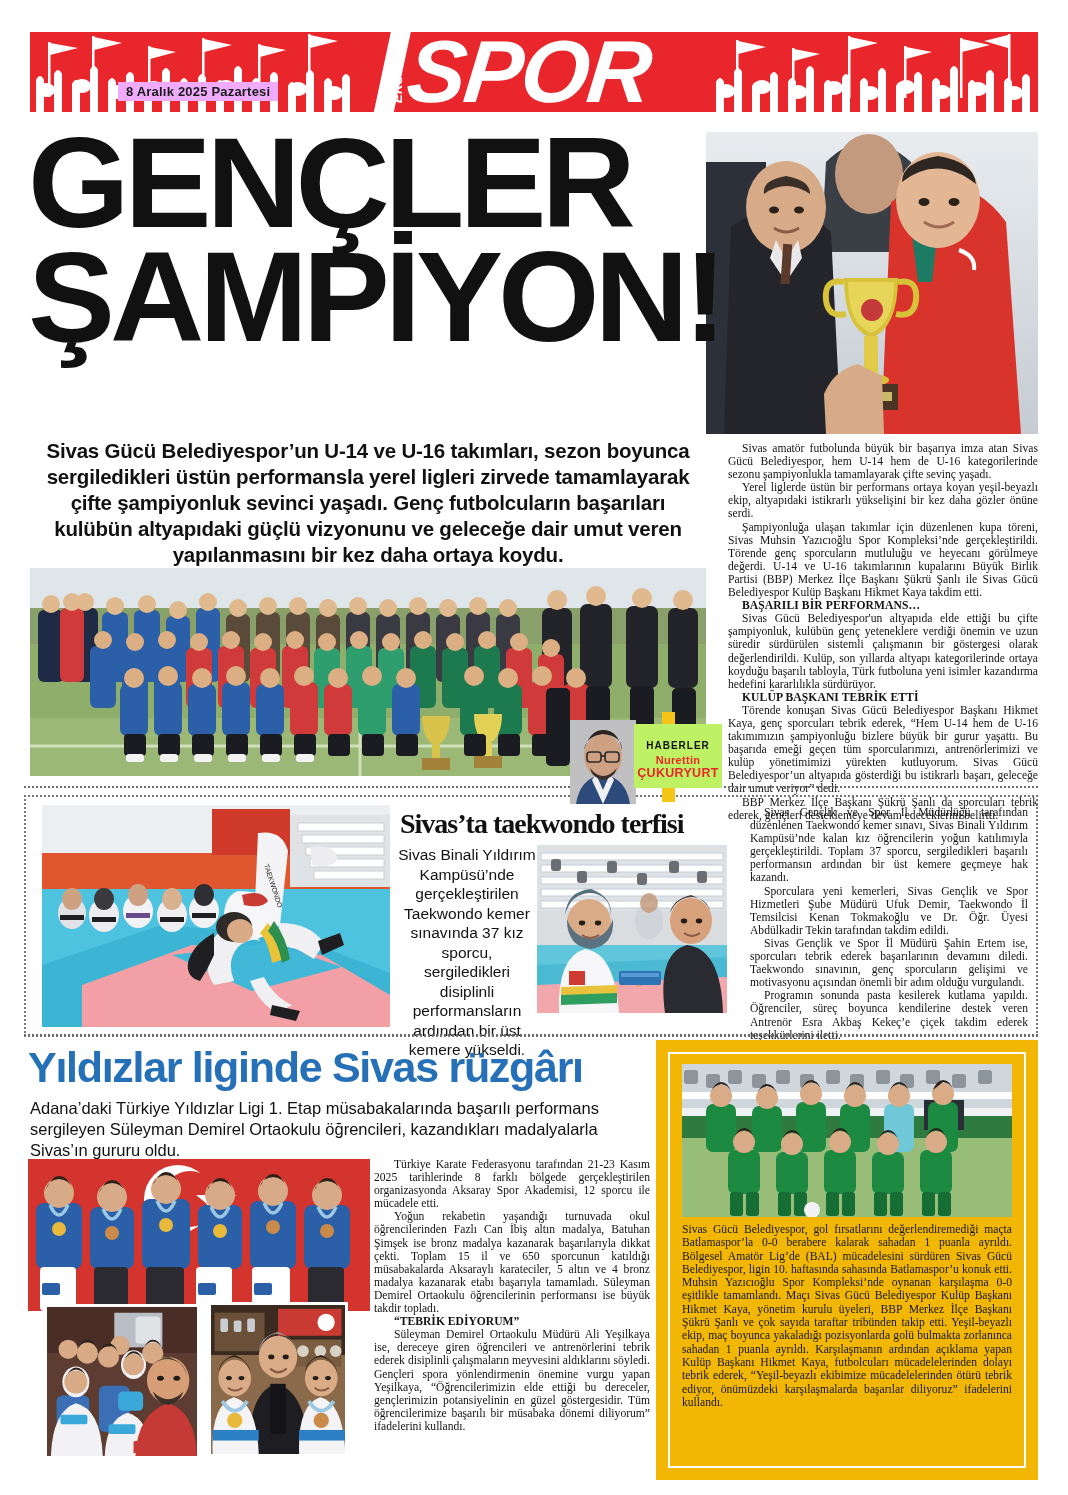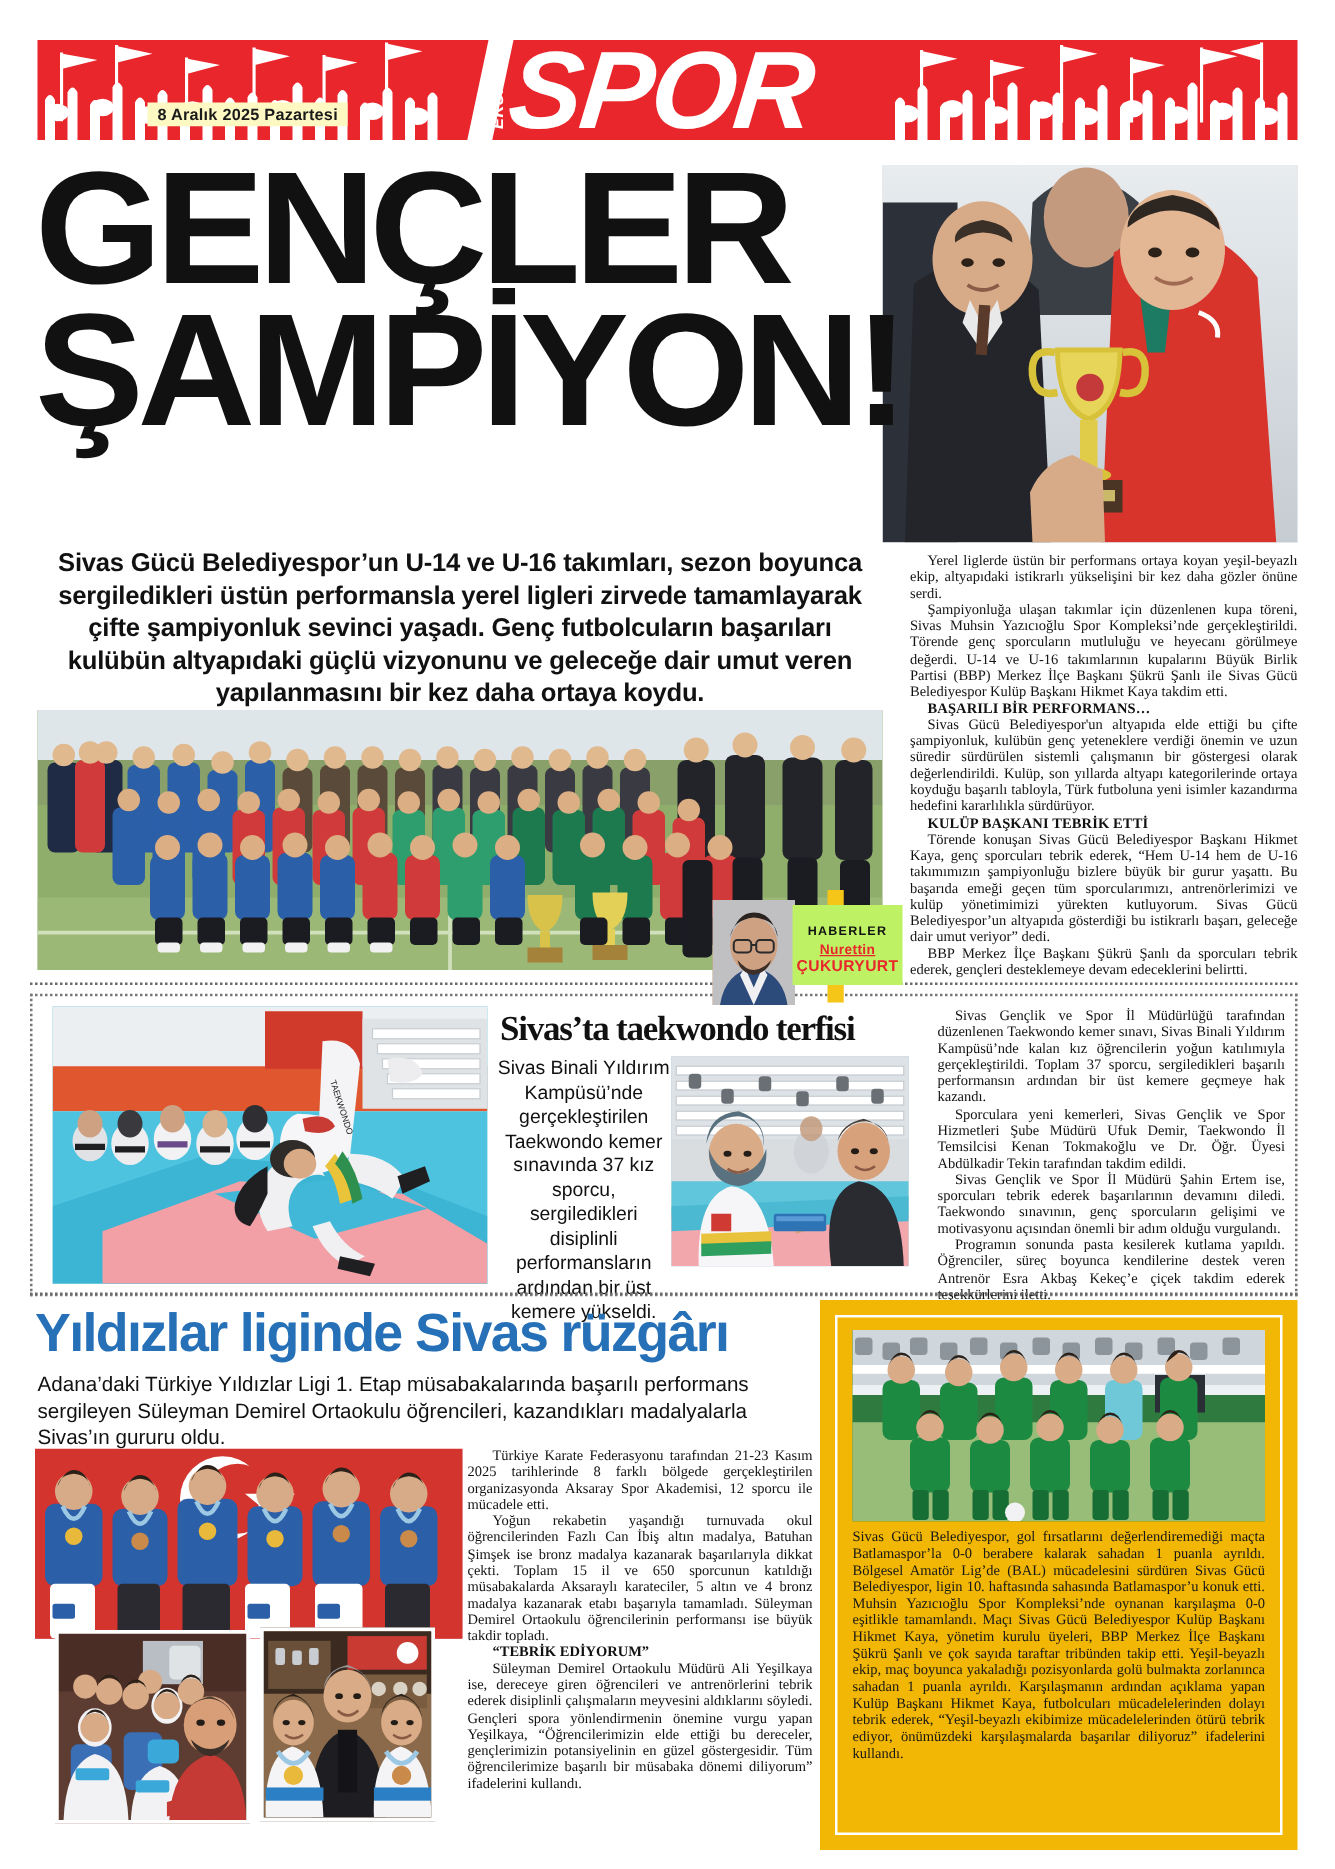--- a/index.html
+++ b/index.html
@@ -58,21 +58,21 @@
     font-style: italic;
     font-size: 88px;
     color: #ffffff;
     letter-spacing: -2px;
     line-height: 88px;
     transform: skewX(-6deg);
   }
   .mast-date {
     position: absolute;
     left: 88px; top: 50px;
-    background: #fef9c3;
+    background: #f0abfc;
     color: #1a1a1a;
     font-family: "Liberation Sans", sans-serif;
     font-weight: bold;
     font-size: 13px;
     padding: 2px 8px 2px 8px;
     white-space: nowrap;
     letter-spacing: 0.2px;
   }
 
   
@@ -160,21 +160,20 @@
     color: #111111;
     letter-spacing: 1px;
   }
   .byline-tag .bl-first {
     font-family: "Liberation Sans", sans-serif;
     font-weight: bold;
     font-size: 11px;
     color: #e8262b;
     margin-top: 3px;
     letter-spacing: 0.3px;
-    text-decoration: underline;
   }
   .byline-tag .bl-last {
     font-family: "Liberation Sans", sans-serif;
     font-weight: bold;
     font-size: 12.5px;
     color: #e8262b;
     letter-spacing: 0.3px;
   }
   .byline-bar {
     position: absolute;
@@ -725,20 +724,21 @@
   </div>
   <div class="byline-tag">
     <div class="bl-haberler">HABERLER</div>
     <div class="bl-first">Nurettin</div>
     <div class="bl-last">ÇUKURYURT</div>
   </div>
   <div class="byline-bar bot"></div>
 </div>
 
 <div class="main-col" id="main-col">
+    <p>Sivas amatör futbolunda büyük bir başarıya imza atan Sivas Gücü Belediyespor, hem U-14 hem de U-16 kategorilerinde sezonu şampiyonlukla tamamlayarak çifte sevinç yaşadı.</p>
     <p>Yerel liglerde üstün bir performans ortaya koyan yeşil-beyazlı ekip, altyapıdaki istikrarlı yükselişini bir kez daha gözler önüne serdi.</p>
     <p>Şampiyonluğa ulaşan takımlar için düzenlenen kupa töreni, Sivas Muhsin Yazıcıoğlu Spor Kompleksi’nde gerçekleştirildi. Törende genç sporcuların mutluluğu ve heyecanı görülmeye değerdi. U-14 ve U-16 takımlarının kupalarını Büyük Birlik Partisi (BBP) Merkez İlçe Başkanı Şükrü Şanlı ile Sivas Gücü Belediyespor Kulüp Başkanı Hikmet Kaya takdim etti.</p>
     <p class="subhead">BAŞARILI BİR PERFORMANS…</p>
     <p>Sivas Gücü Belediyespor'un altyapıda elde ettiği bu çifte şampiyonluk, kulübün genç yeteneklere verdiği önemin ve uzun süredir sürdürülen sistemli çalışmanın bir göstergesi olarak değerlendirildi. Kulüp, son yıllarda altyapı kategorilerinde ortaya koyduğu başarılı tabloyla, Türk futboluna yeni isimler kazandırma hedefini kararlılıkla sürdürüyor.</p>
     <p class="subhead">KULÜP BAŞKANI TEBRİK ETTİ</p>
     <p>Törende konuşan Sivas Gücü Belediyespor Başkanı Hikmet Kaya, genç sporcuları tebrik ederek, “Hem U-14 hem de U-16 takımımızın şampiyonluğu bizlere büyük bir gurur yaşattı. Bu başarıda emeği geçen tüm sporcularımızı, antrenörlerimizi ve kulüp yönetimimizi yürekten kutluyorum. Sivas Gücü Belediyespor’un altyapıda gösterdiği bu istikrarlı başarı, geleceğe dair umut veriyor” dedi.</p>
     <p>BBP Merkez İlçe Başkanı Şükrü Şanlı da sporcuları tebrik ederek, gençleri desteklemeye devam edeceklerini belirtti.</p>
   </div>
 
 <div class="dash-divider" style="left:24px; top:786px; width:1014px;"></div>

